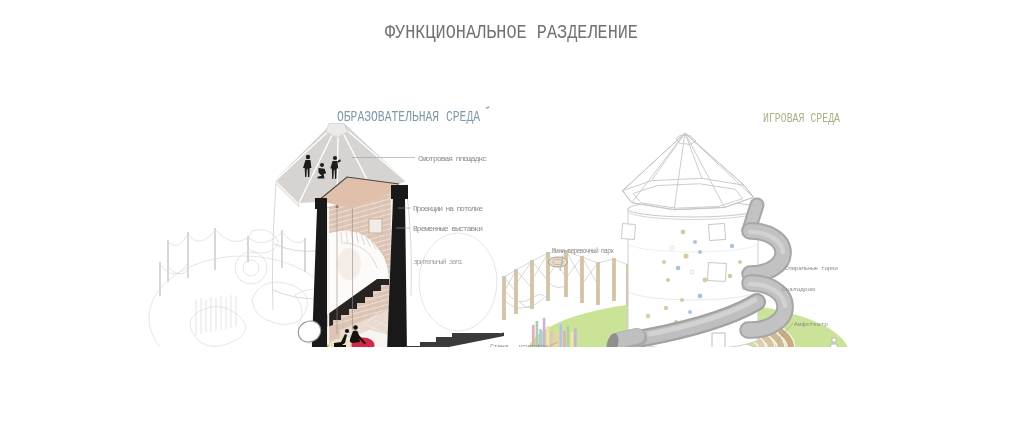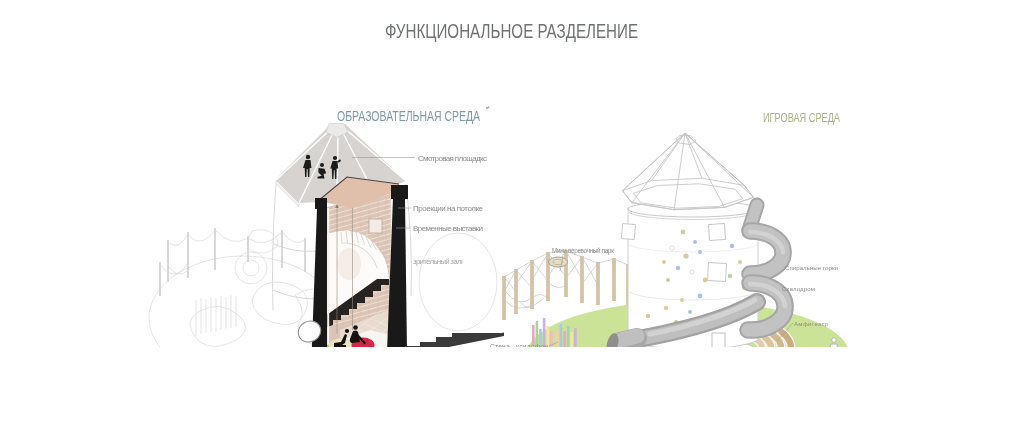--- a/index.html
+++ b/index.html
@@ -1,17 +1,17 @@
 <!DOCTYPE html>
 <html><head>
 <meta charset="utf-8">
 <style>
   html,body{margin:0;padding:0;background:#fff;}
   .stage{position:relative;width:1024px;height:347px;background:#fff;overflow:hidden;
-         font-family:Liberation Sans, sans-serif;}
+         font-family:Liberation Mono, monospace;}
   svg{position:absolute;left:0;top:0;}
 </style>
 </head>
 <body>
 <div class="stage">
 <svg width="1024" height="427" viewBox="0 0 1024 427">
 
   <text x="385" y="38" font-size="20" fill="#6f7370" textLength="253" lengthAdjust="spacingAndGlyphs">ФУНКЦИОНАЛЬНОЕ РАЗДЕЛЕНИЕ</text>
   <text x="337" y="121" font-size="15" fill="#7e99ac" textLength="143" lengthAdjust="spacingAndGlyphs">ОБРАЗОВАТЕЛЬНАЯ СРЕДА</text>
   <rect x="486" y="107" width="3.5" height="1.6" fill="#9aa9b5" transform="rotate(-20 487 108)"></rect>

